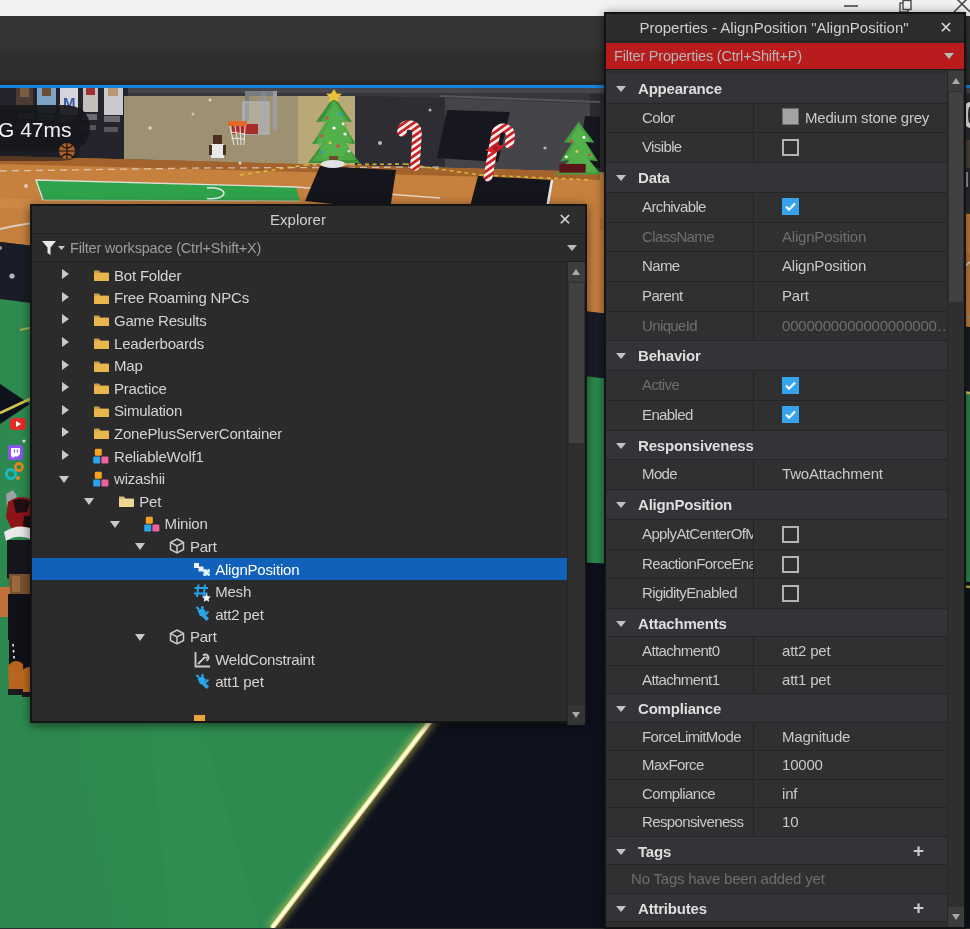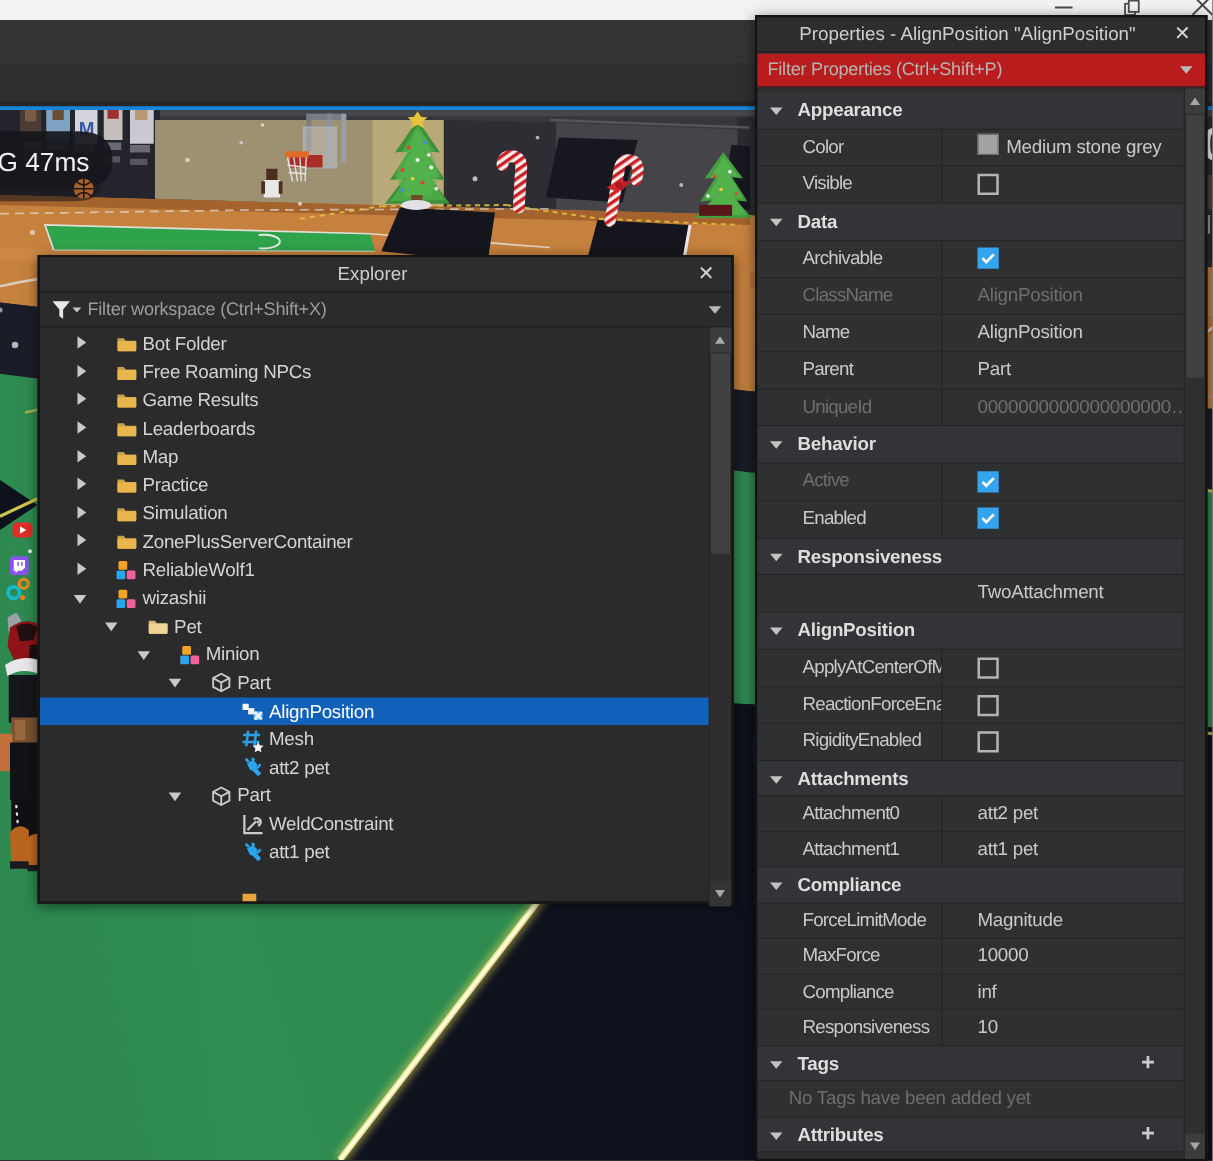--- a/index.html
+++ b/index.html
@@ -628,20 +628,21 @@
                 <path d="M4 8.5 l3 3.2 L13 5.5" fill="none" stroke="#fff" stroke-width="2.2"></path>
               </svg>
             </div>
           </div>
         </div>
         <div class="prow hdr" style="height:28.72px">
           <div class="tri"></div>
           <span class="ht">Responsiveness</span>
         </div>
         <div class="prow" style="height:28.72px">
+          <div class="lab">Mode</div>
           <div class="val">TwoAttachment</div>
         </div>
         <div class="prow hdr" style="height:28.72px">
           <div class="tri"></div>
           <span class="ht">AlignPosition</span>
         </div>
         <div class="prow" style="height:28.72px">
           <div class="lab">ApplyAtCenterOfMass</div>
           <div class="val">
             <div class="cb"></div>

